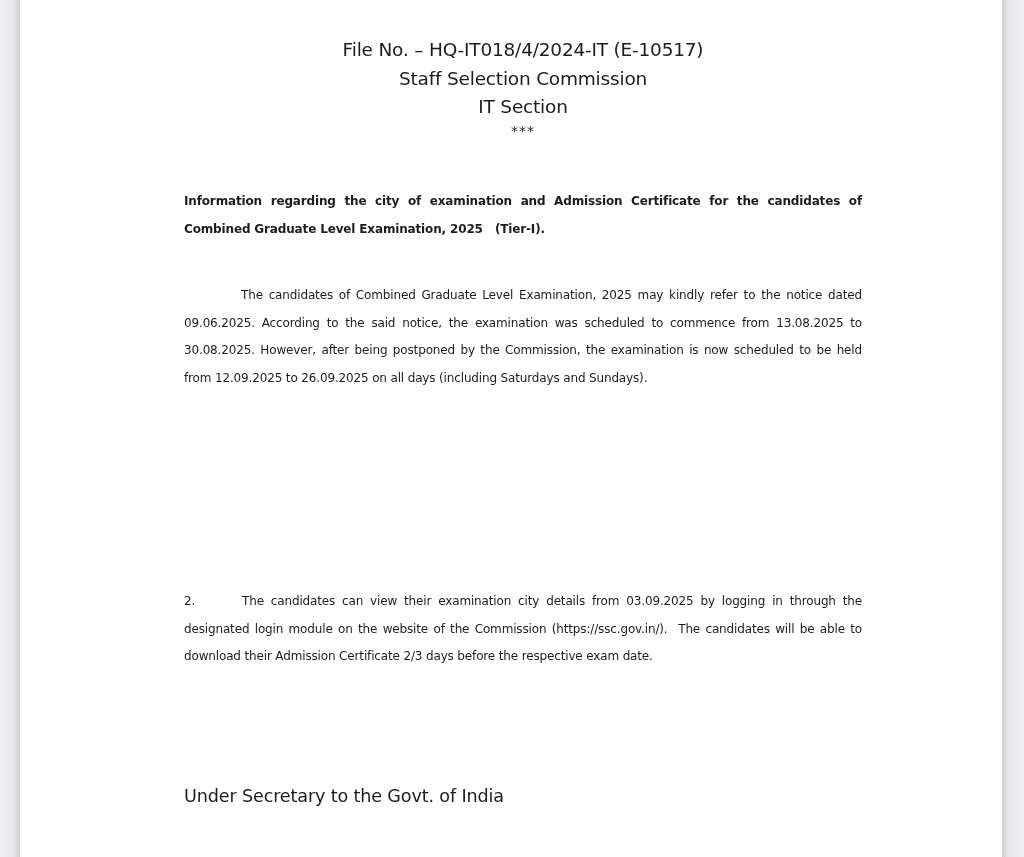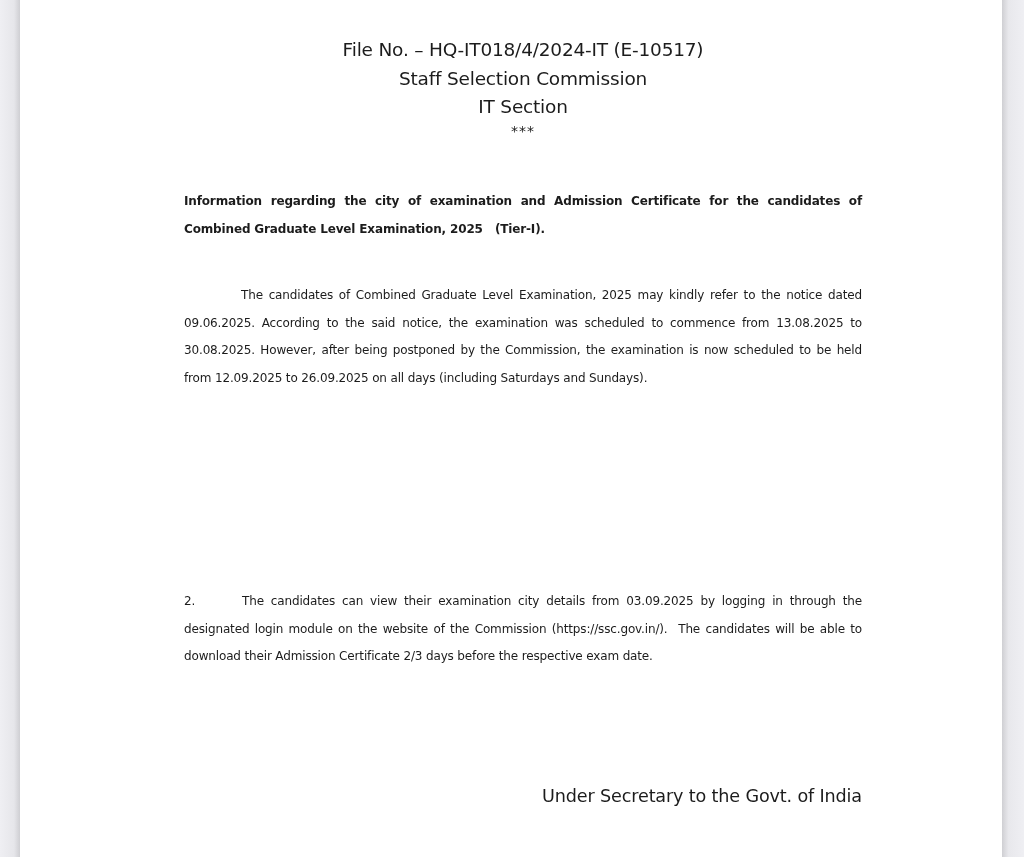--- a/index.html
+++ b/index.html
@@ -32,21 +32,21 @@
     position: absolute; left: 164px; width: 678px;
     font-size: 12px; line-height: 27.6px; text-align: justify;
     letter-spacing: -0.15px;
   }
   .title { top: 188px; font-weight: bold; }
   .para1 { top: 282px; }
   .para1 .indent { display: inline-block; width: 57px; }
   .para2 { top: 572px; margin-top: 16px; }
   .para2 .num { display: inline-block; width: 58px; }
   .sign {
-    position: absolute; left: 164px; width: 678px; text-align: right;
+    position: absolute; left: 164px; width: 678px; 
     font-size: 17.6px; line-height: 28px; letter-spacing: -0.15px;
   }
   .sign.designation { top: 782px; }
   .sign.date { top: 820px; }
 </style>
 </head>
 <body>
 
 <div class="margin-left"></div>
 

